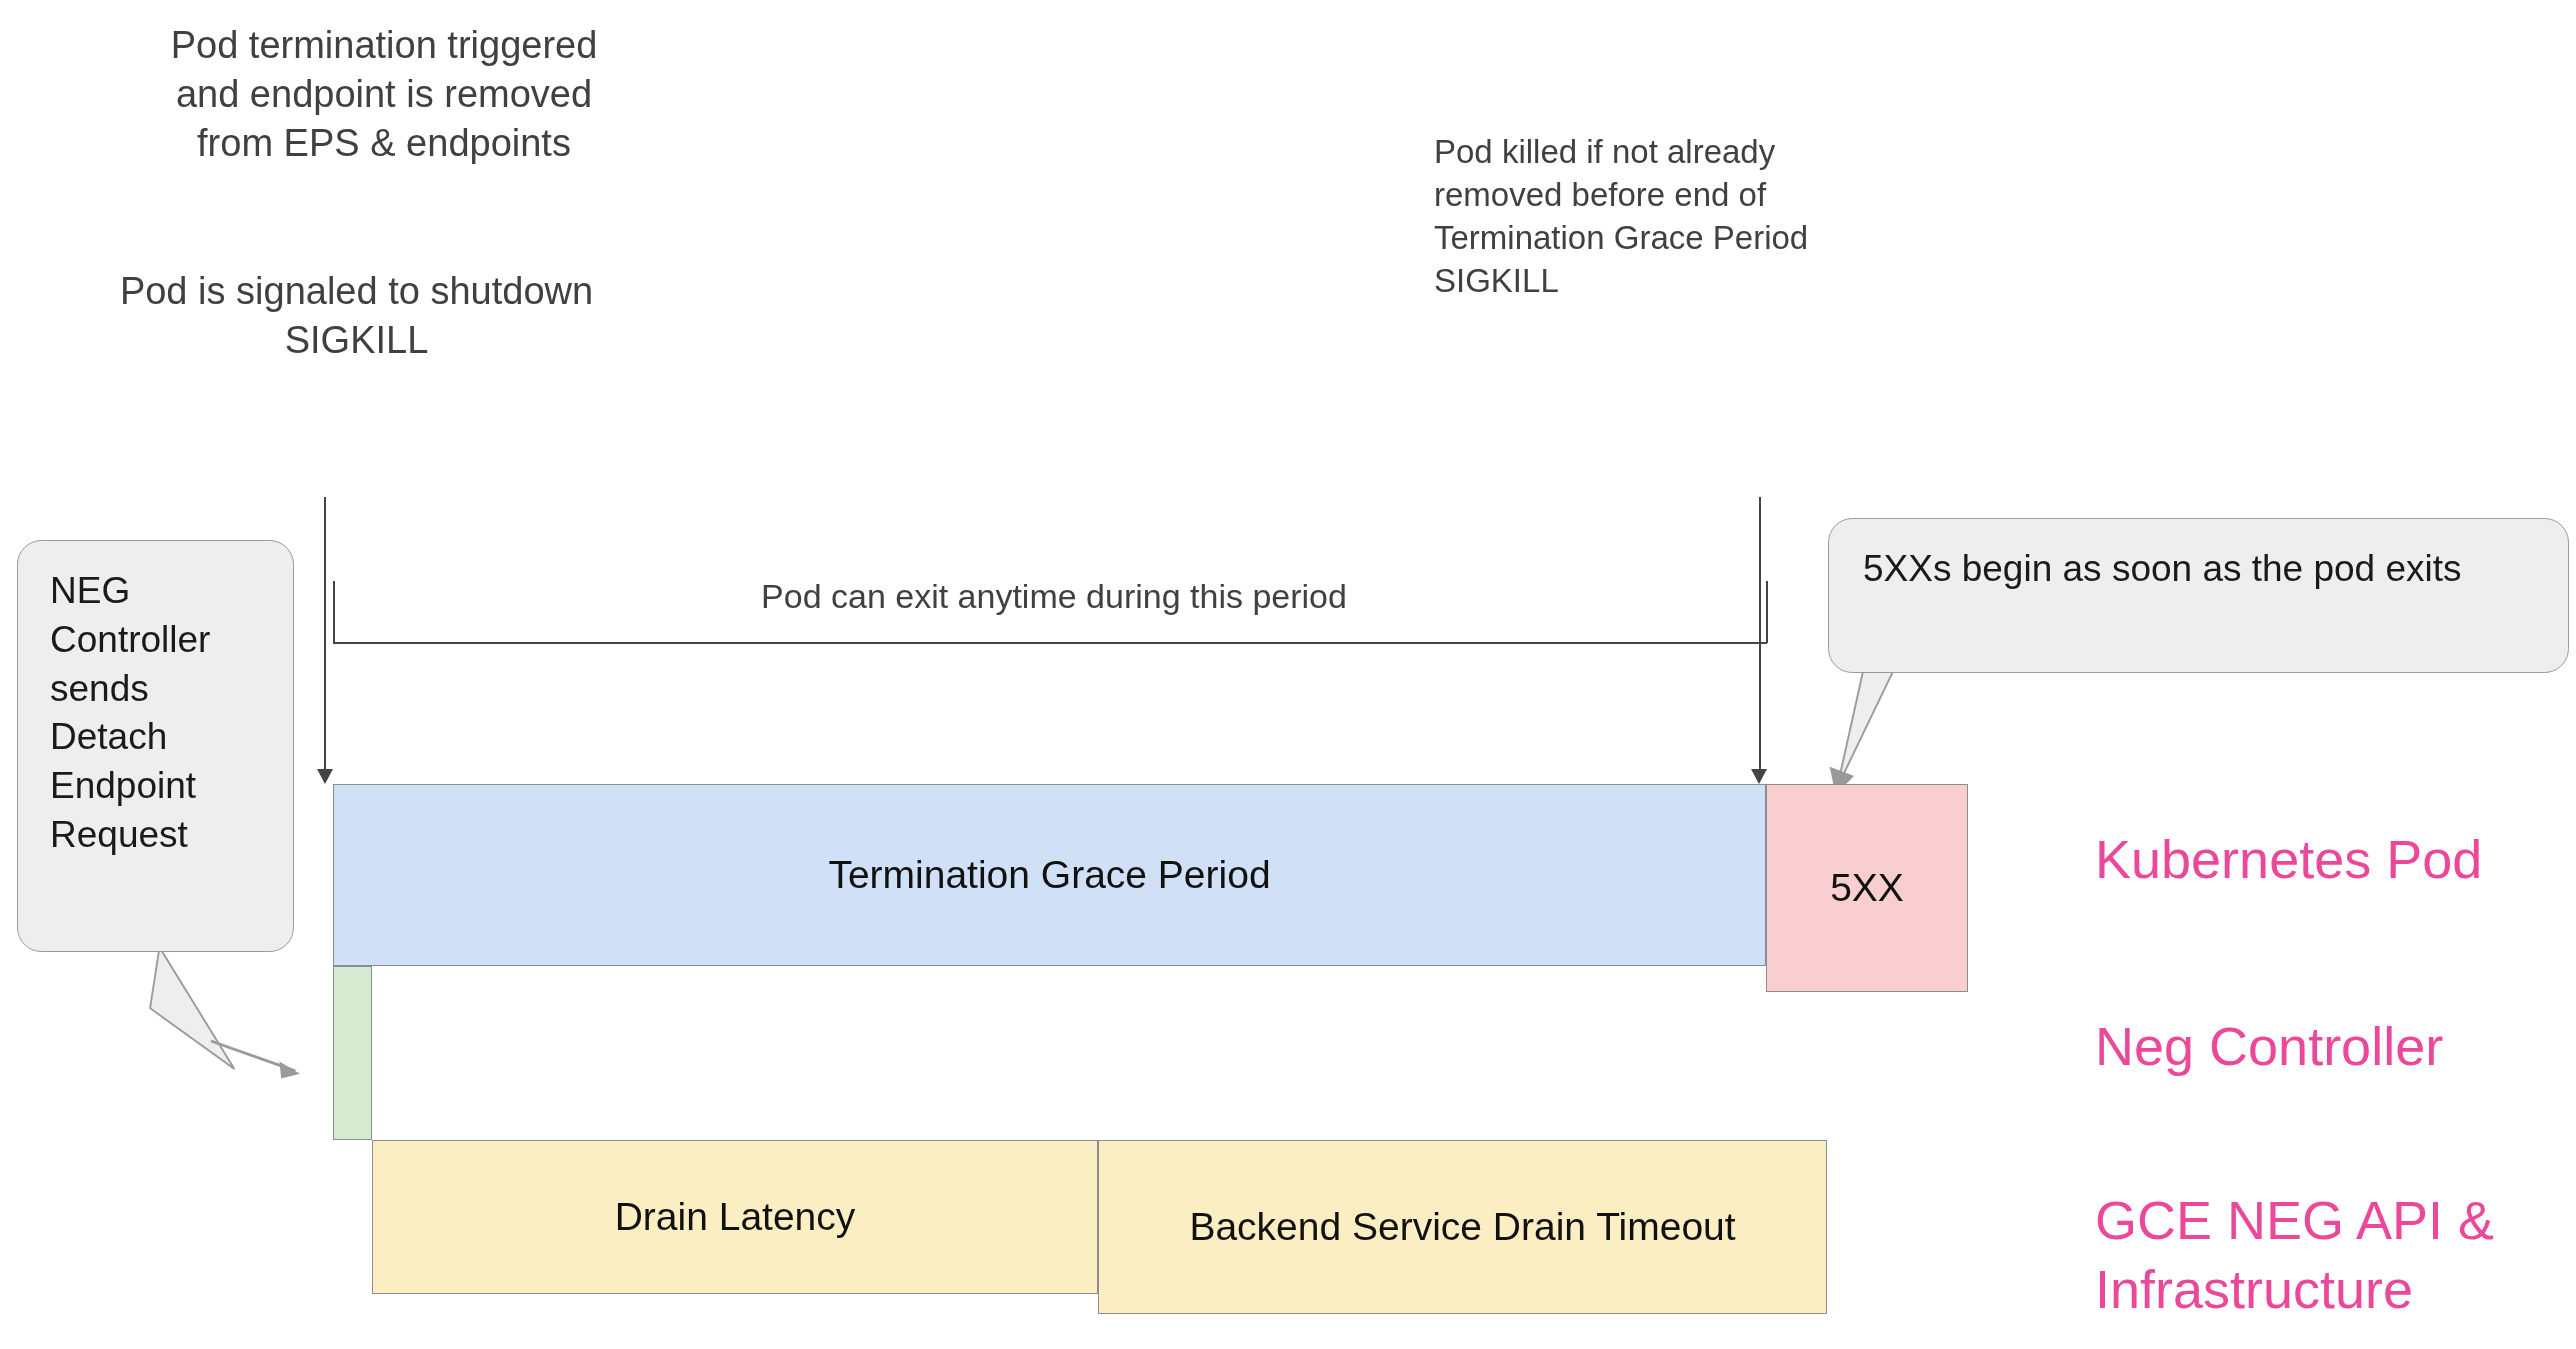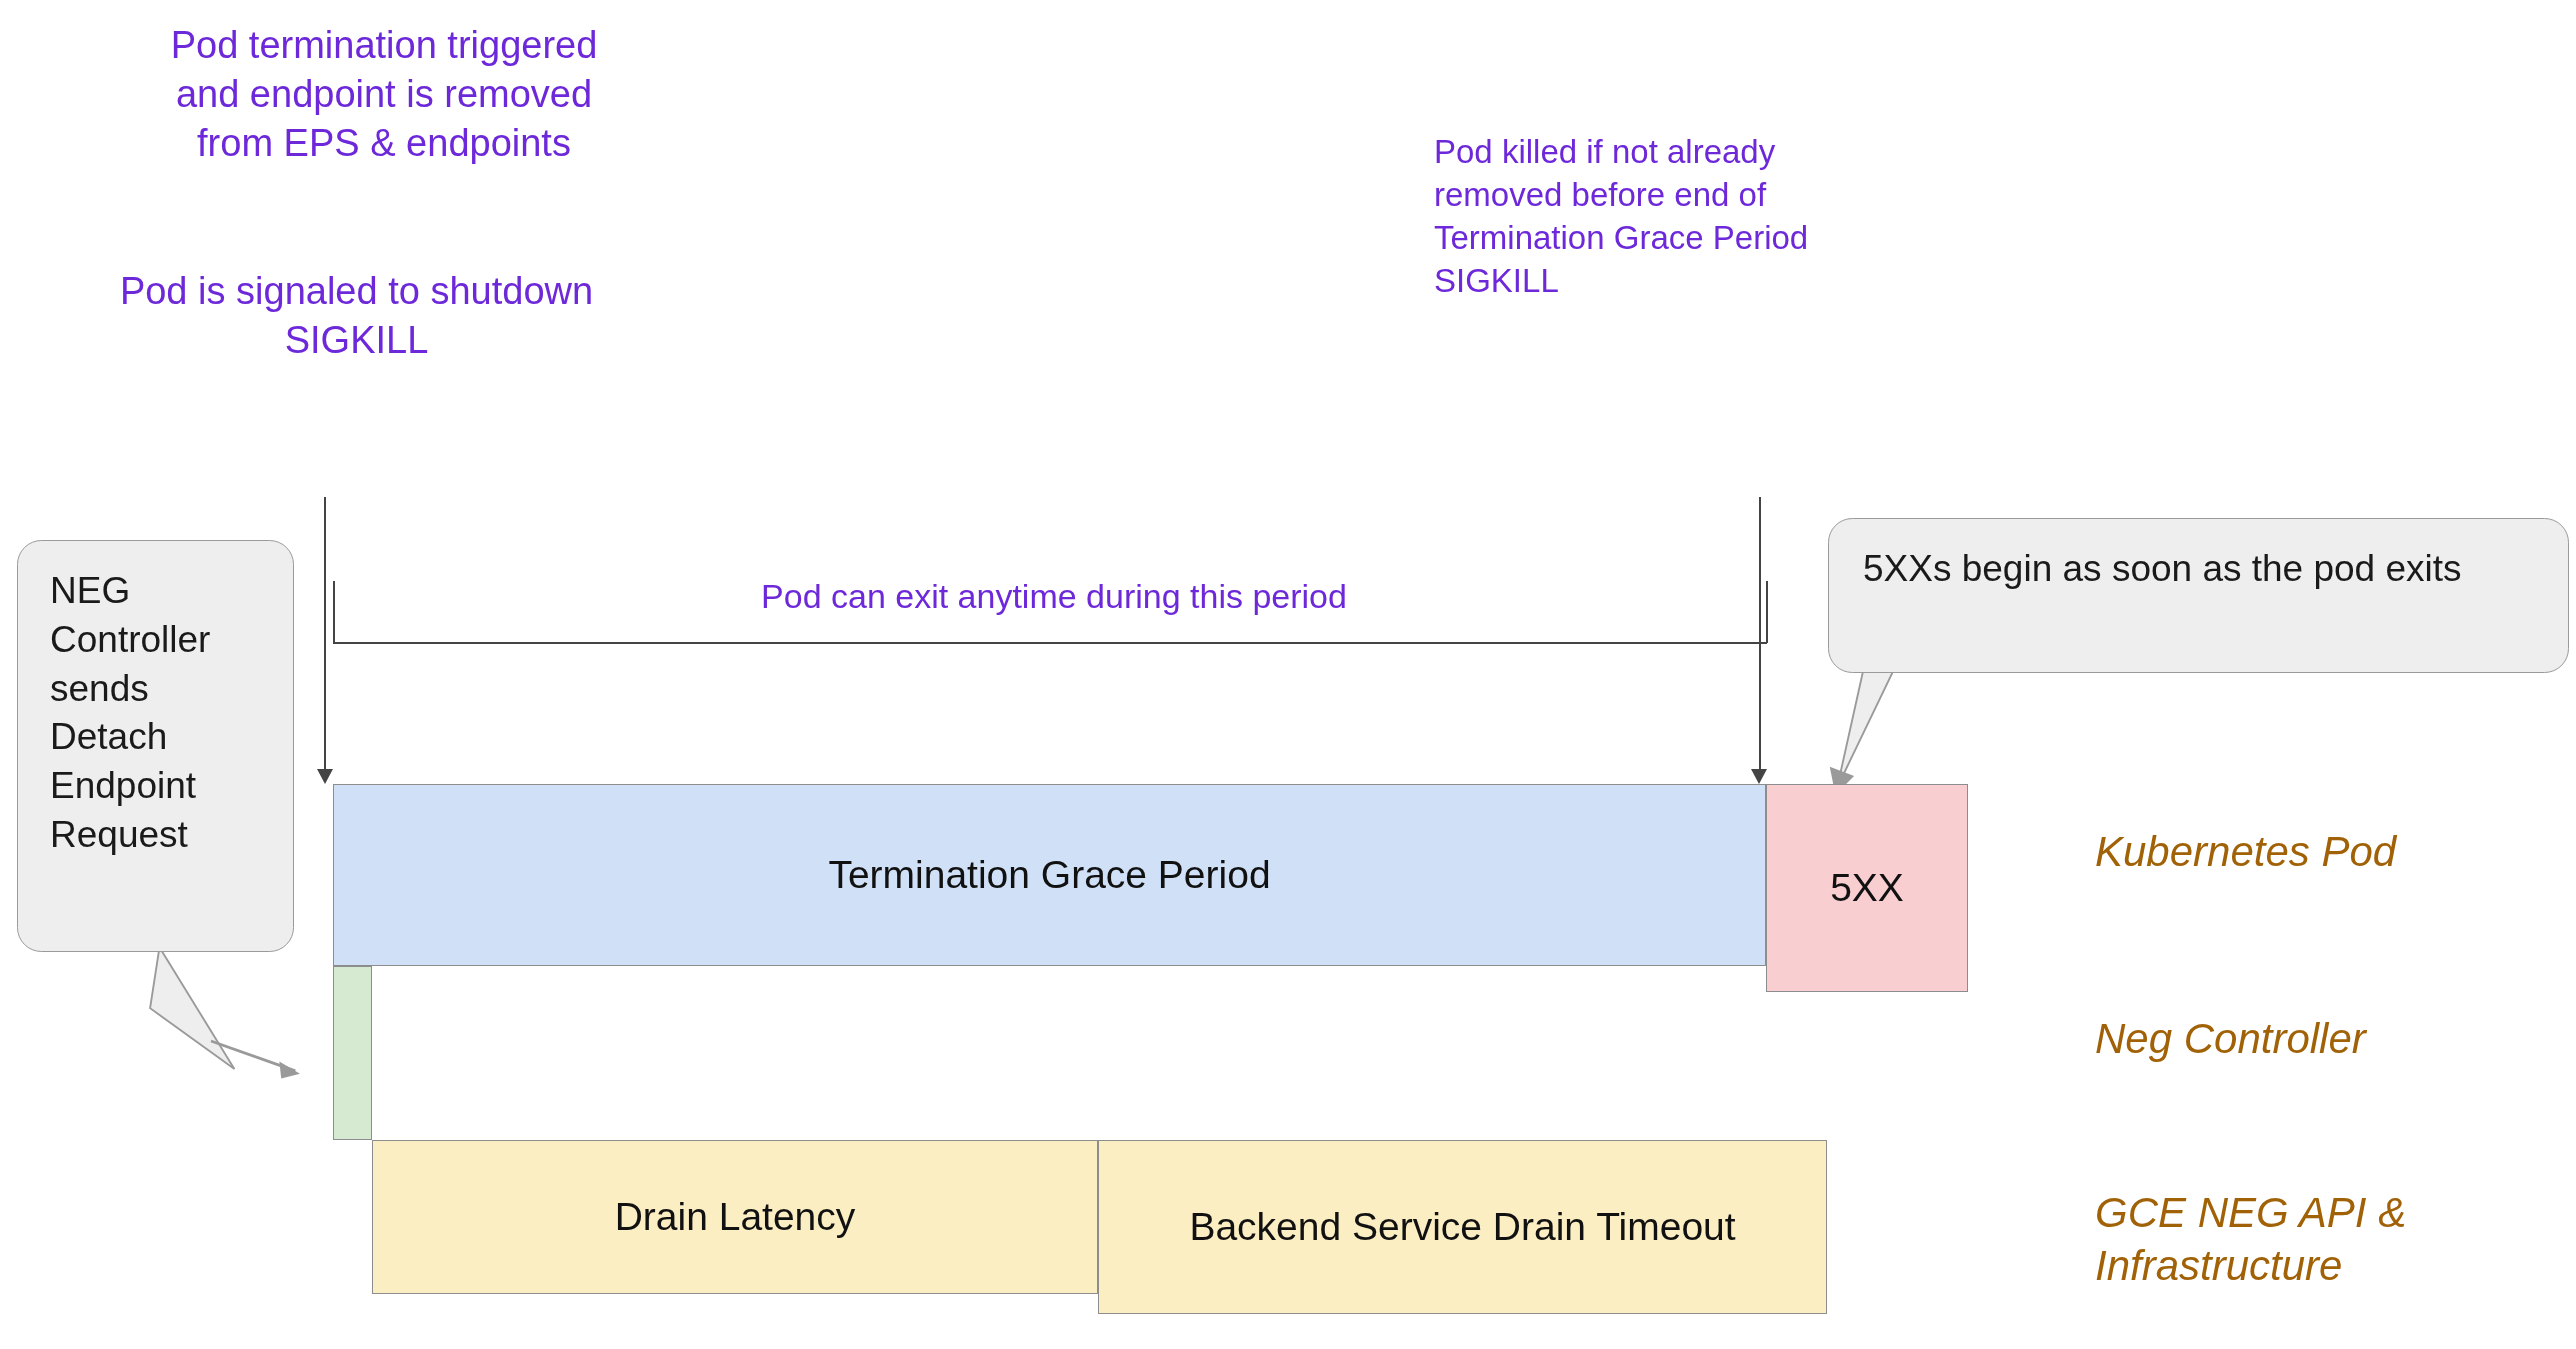--- a/index.html
+++ b/index.html
@@ -18,21 +18,21 @@
   .canvas {
     position: absolute;
     left: 0; top: 0;
     width: 2576px;
     height: 1350px;
   }
   .txt {
     position: absolute;
     white-space: pre-line;
     line-height: 1.30;
-    color: #6d28d9;
+    color: #404040;
   }
 
   
   #anno-termination {
     left: 56px;
     top: 20.6px;
     width: 656px;
     text-align: center;
     font-size: 38px;
   }
@@ -173,24 +173,23 @@
     left: 1098px;
     top: 1140px;
     width: 729px;
     height: 174px;
     background: #fbeec3;
   }
 
   
   .lane-label {
     position: absolute;
-    font-size: 42px;
-    color: #a16207;
+    font-size: 54px;
+    color: #ec4899;
     line-height: 1.27;
-    font-style: italic;
   }
   #lane-pod { left: 2095px; top: 825px; }
   #lane-neg { left: 2095px; top: 1012px; }
   #lane-gce { left: 2095px; top: 1186px; width: 441px; }
 </style>
 </head>
 <body>
 
 <div class="canvas">
 

